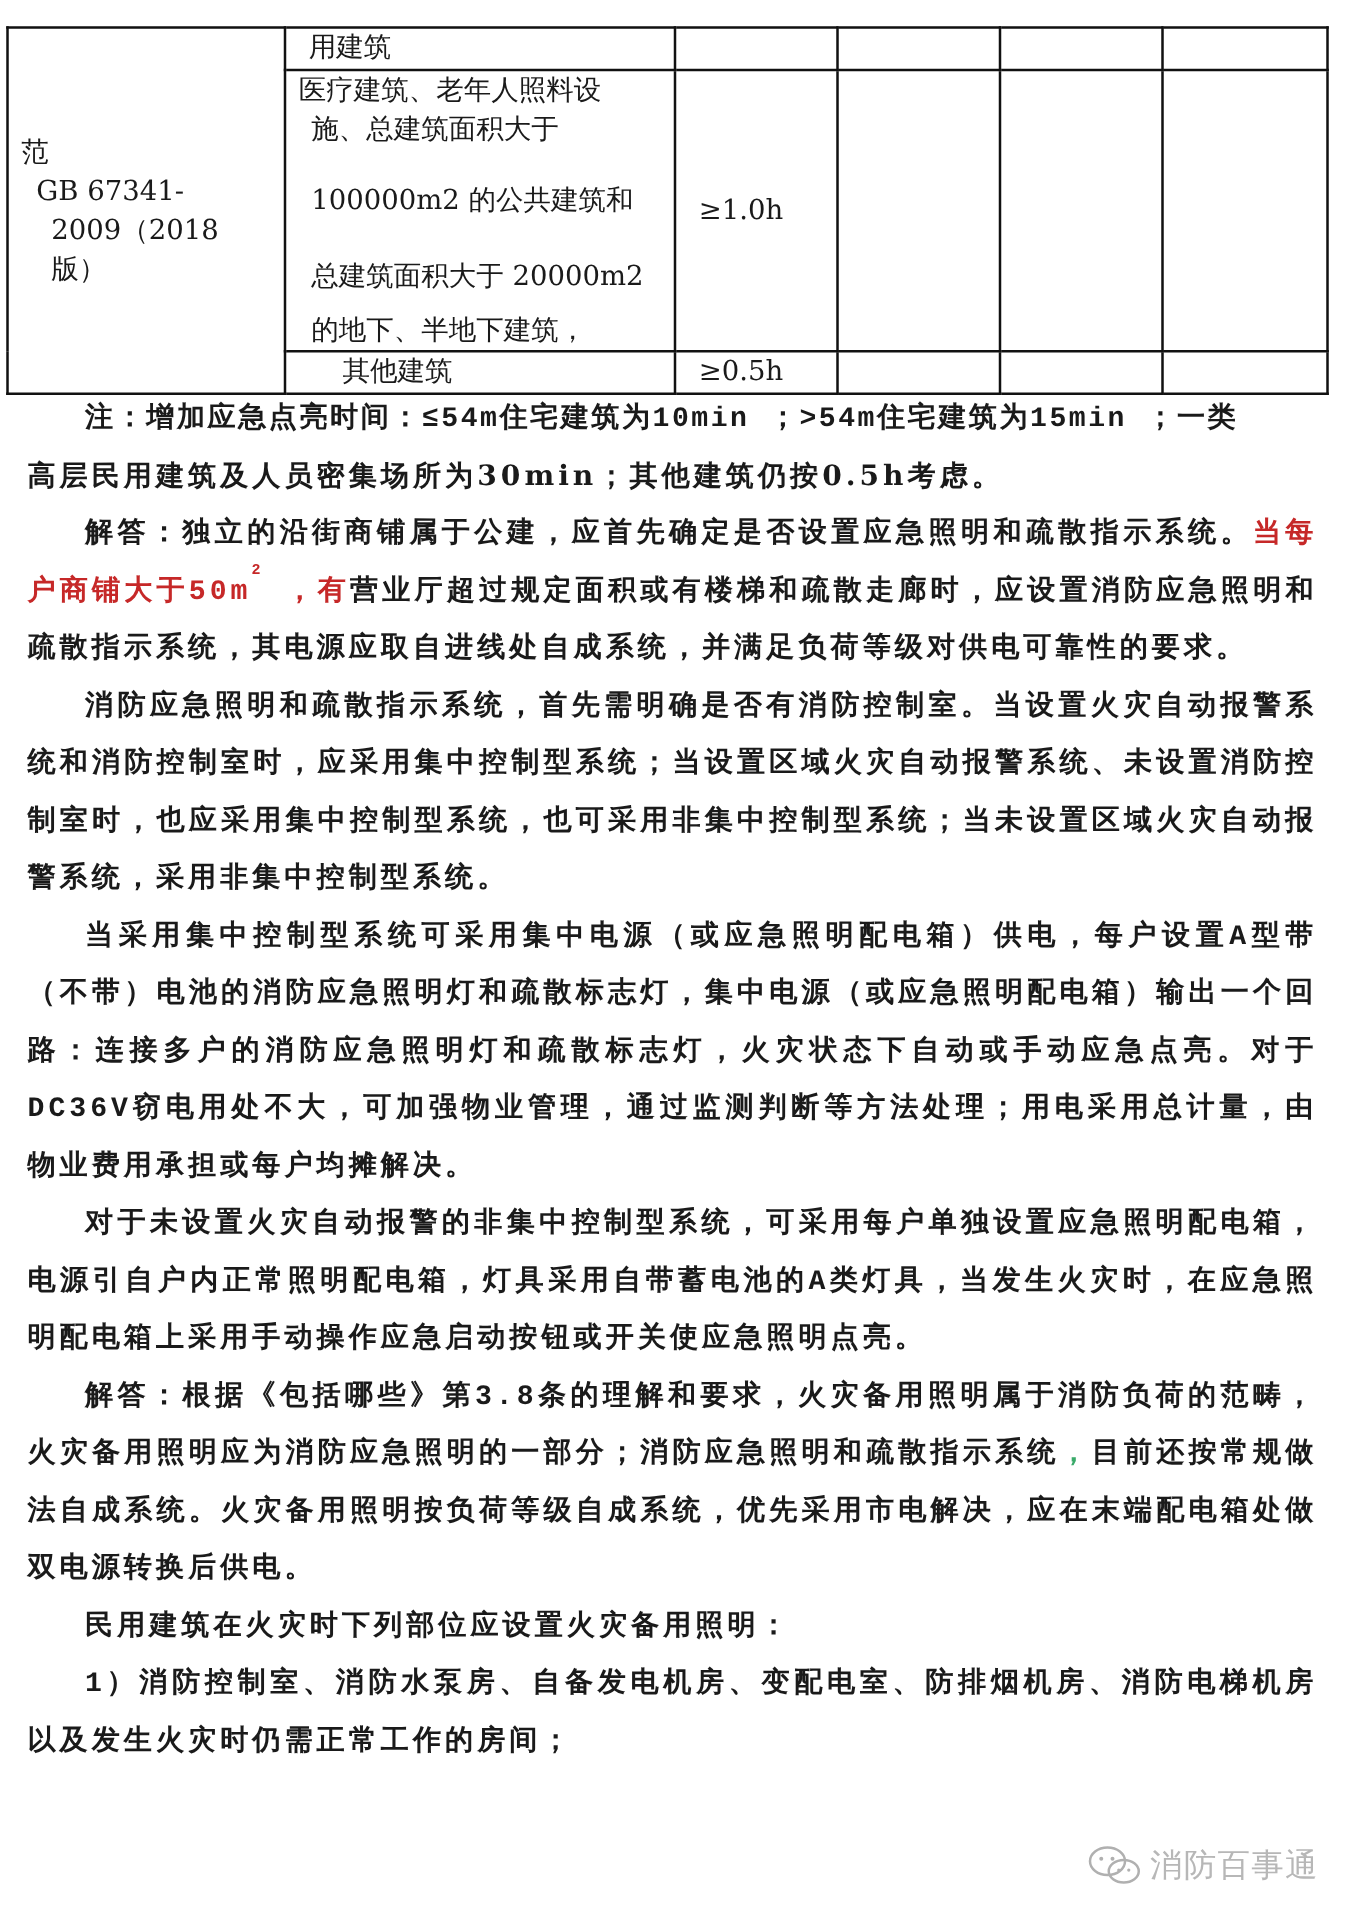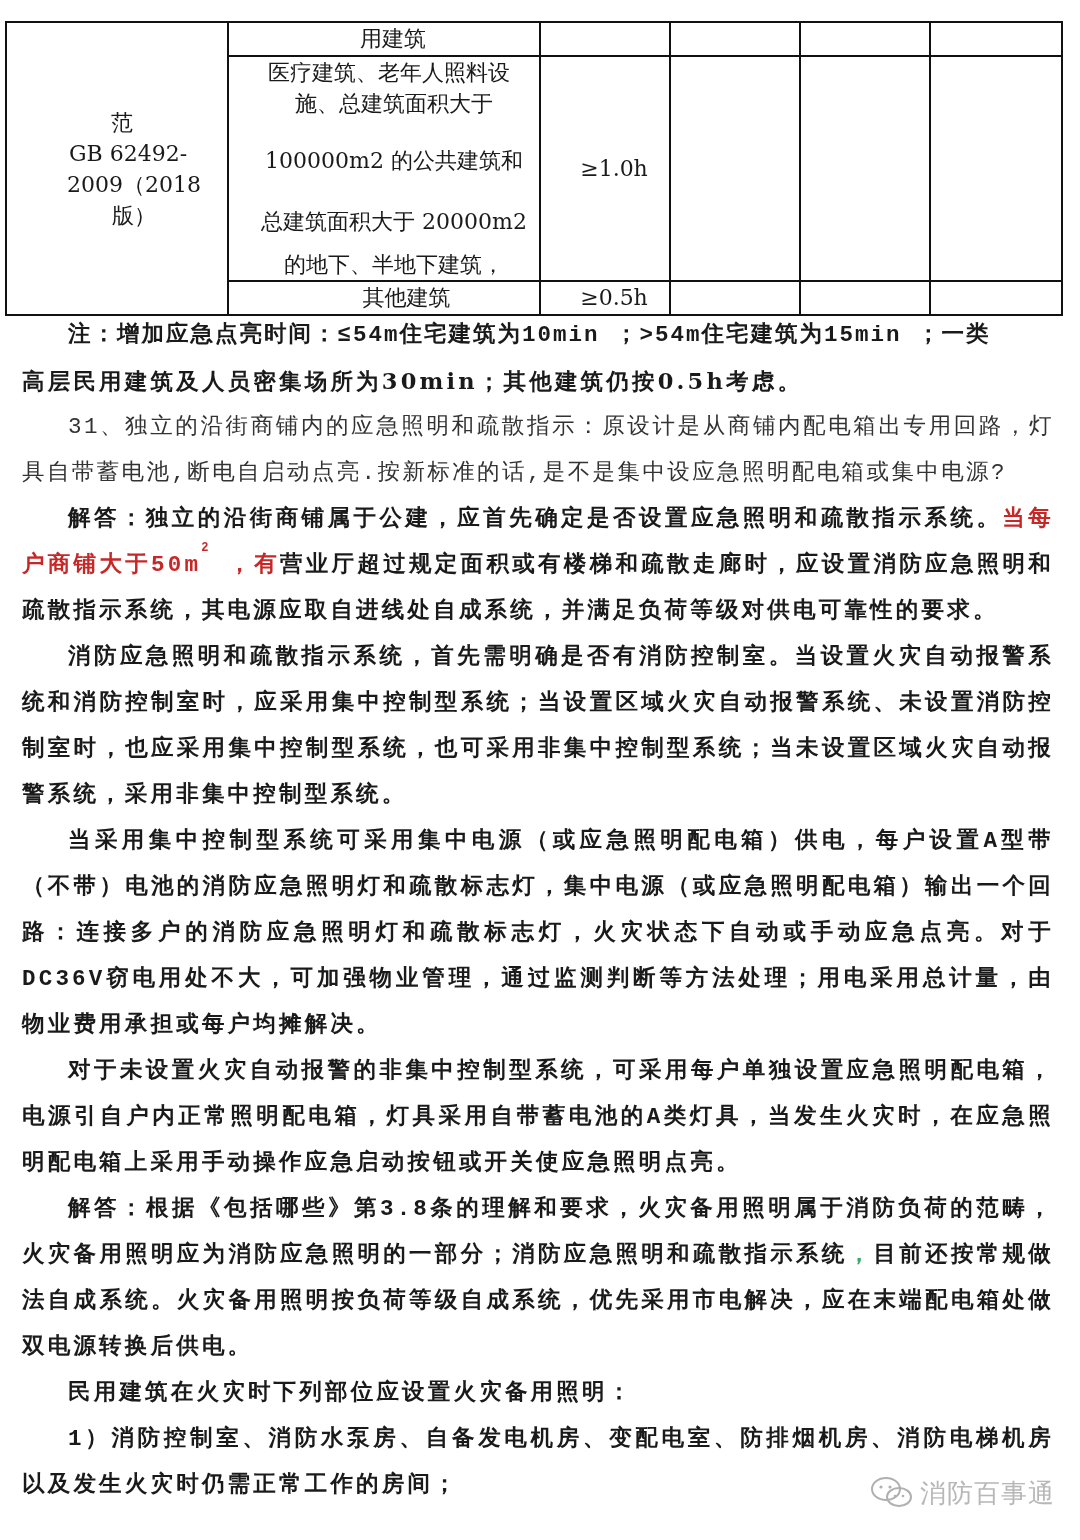--- a/index.html
+++ b/index.html
@@ -13,21 +13,20 @@
     border-collapse: collapse; width: 100%; height: 100%;
     table-layout: fixed;
   }
   table.spec td {
     border: 2.5px solid #111;
     vertical-align: middle;
     padding: 0;
     font-size: 22px;
     line-height: 1.45;
     overflow: hidden;
-    text-align: center;
   }
   .c-std { width: 220px; vertical-align: middle; }
   .std-text { padding-left: 10px; font-size: 22px; line-height: 31px; }
   .std-text div:nth-child(n+2) { padding-left: 22px; }
   .std-text .l1 { padding-left: 0; }
   .bld-top { height: 32px; padding-left: 18px !important; vertical-align: bottom !important; }
   .bld-mid { padding-left: 10px !important; }
   .bld-mid div { line-height: 31px; }
   .bld-mid .gap { height: 30px; }
   .val { text-align: left; padding-left: 18px !important; font-family: "DejaVu Serif", serif; }
@@ -43,21 +42,21 @@
     margin: 0; text-align: justify; font-weight: bold;
   }
   .p.indent { text-indent: 46px; font-family: Liberation Mono, monospace; }
   .p.light { font-weight: normal; color: #333; letter-spacing: 2.4px; }
   .red { color: #c62828; }
   .green { color: #3aaa6a; }
   sup { font-size: 12px; vertical-align: top; line-height: 1; }
 
   .watermark {
     position: absolute; left: 870px; top: 1475px;
-    display: flex; align-items: flex-end; gap: 6px;
+    display: flex; align-items: flex-start; gap: 6px;
     color: rgba(170,170,170,0.85);
     font-family: "DejaVu Sans", sans-serif; font-size: 26px; letter-spacing: 1px;
   }
   .watermark svg { width: 44px; height: 36px; }
 </style>
 </head>
 <body>
 
 <div class="table-wrap">
   <table class="spec">
@@ -67,21 +66,21 @@
         <col style="width:130px">
         <col style="width:130px">
         <col style="width:130px">
         <col style="width:132px">
     </colgroup>
     <tbody>
         <tr class="row-top">
       <td rowspan="3" class="c-std">
         <div class="std-text">
           <div class="l1">范</div>
-          <div style="padding-left:12px">GB 62492-</div>
+          <div style="padding-left:12px">GB 67341-</div>
           <div style="padding-left:24px">2009（2018</div>
           <div style="padding-left:24px">版）</div>
         </div>
       </td>
       <td class="bld-top">用建筑</td>
       <td></td>
       <td></td>
       <td></td>
       <td></td>
     </tr>
@@ -109,21 +108,20 @@
   </tbody>
     </table>
 </div>
 
 <div class="body-text">
   <p class="p indent" style="letter-spacing:2px">
     <span>注：增加应急点亮时间：≤54m住宅建筑为10min ；&gt;54m住宅建筑为15min ；一类</span>
   </p>
   <p class="p">高层民用建筑及人员密集场所为30min；其他建筑仍按0.5h考虑。</p>
 
-  <p class="p indent light">31、独立的沿街商铺内的应急照明和疏散指示：原设计是从商铺内配电箱出专用回路，灯具自带蓄电池,断电自启动点亮.按新标准的话,是不是集中设应急照明配电箱或集中电源?</p>
 
   <p class="p indent">
     <span>解答：独立的沿街商铺属于公建，应首先确定是否设置应急照明和疏散指示系统。</span><span class="red"><span>当每户商铺大于50m</span><sup>2</sup><span> ，有</span></span><span>营业厅超过规定面积或有楼梯和疏散走廊时，应设置消防应急照明和疏散指示系统，其电源应取自进线处自成系统，并满足负荷等级对供电可靠性的要求。</span>
   </p>
 
   <p class="p indent">消防应急照明和疏散指示系统，首先需明确是否有消防控制室。当设置火灾自动报警系统和消防控制室时，应采用集中控制型系统；当设置区域火灾自动报警系统、未设置消防控制室时，也应采用集中控制型系统，也可采用非集中控制型系统；当未设置区域火灾自动报警系统，采用非集中控制型系统。</p>
 
   <p class="p indent">当采用集中控制型系统可采用集中电源（或应急照明配电箱）供电，每户设置A型带（不带）电池的消防应急照明灯和疏散标志灯，集中电源（或应急照明配电箱）输出一个回路：连接多户的消防应急照明灯和疏散标志灯，火灾状态下自动或手动应急点亮。对于DC36V窃电用处不大，可加强物业管理，通过监测判断等方法处理；用电采用总计量，由物业费用承担或每户均摊解决。</p>
 
   <p class="p indent">对于未设置火灾自动报警的非集中控制型系统，可采用每户单独设置应急照明配电箱，电源引自户内正常照明配电箱，灯具采用自带蓄电池的A类灯具，当发生火灾时，在应急照明配电箱上采用手动操作应急启动按钮或开关使应急照明点亮。</p>

